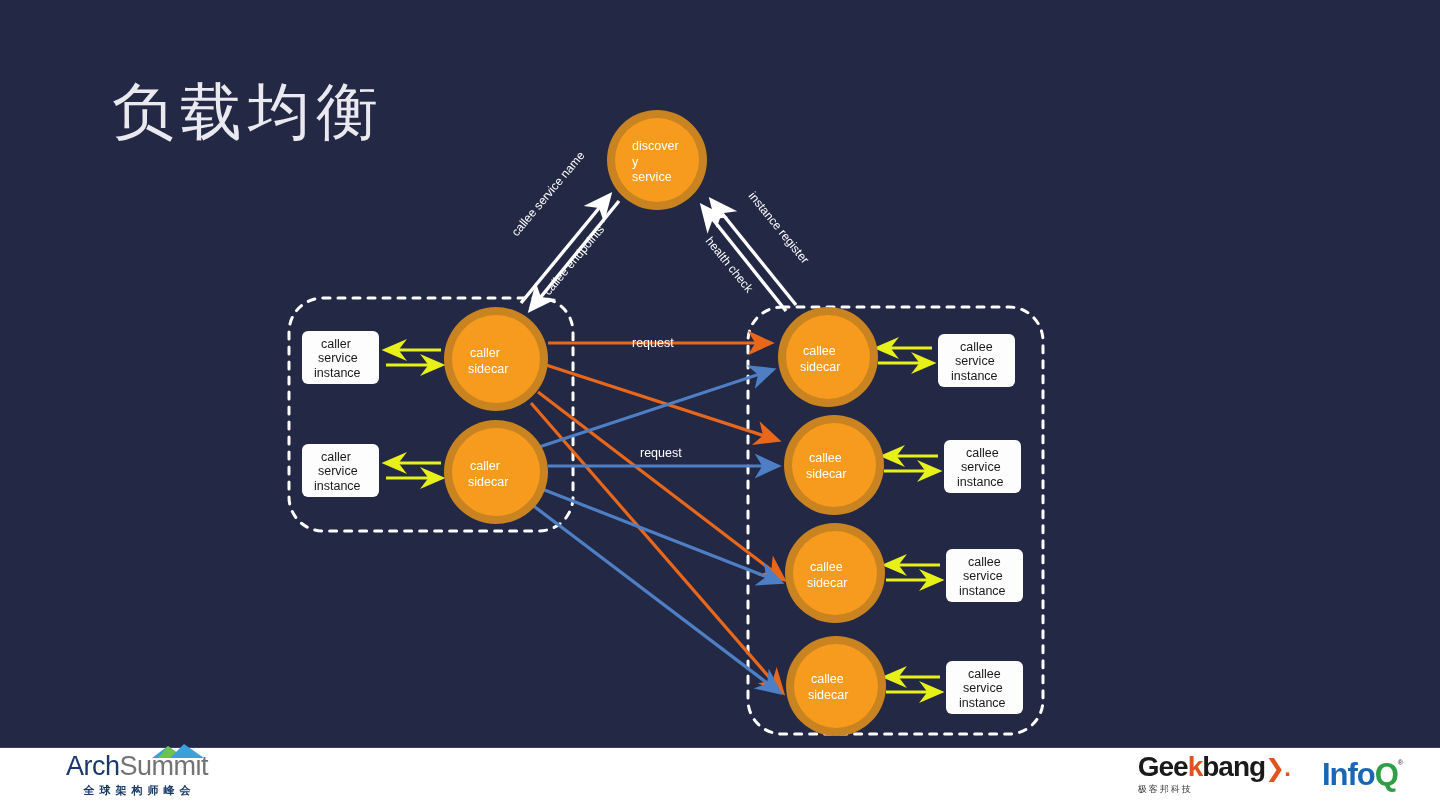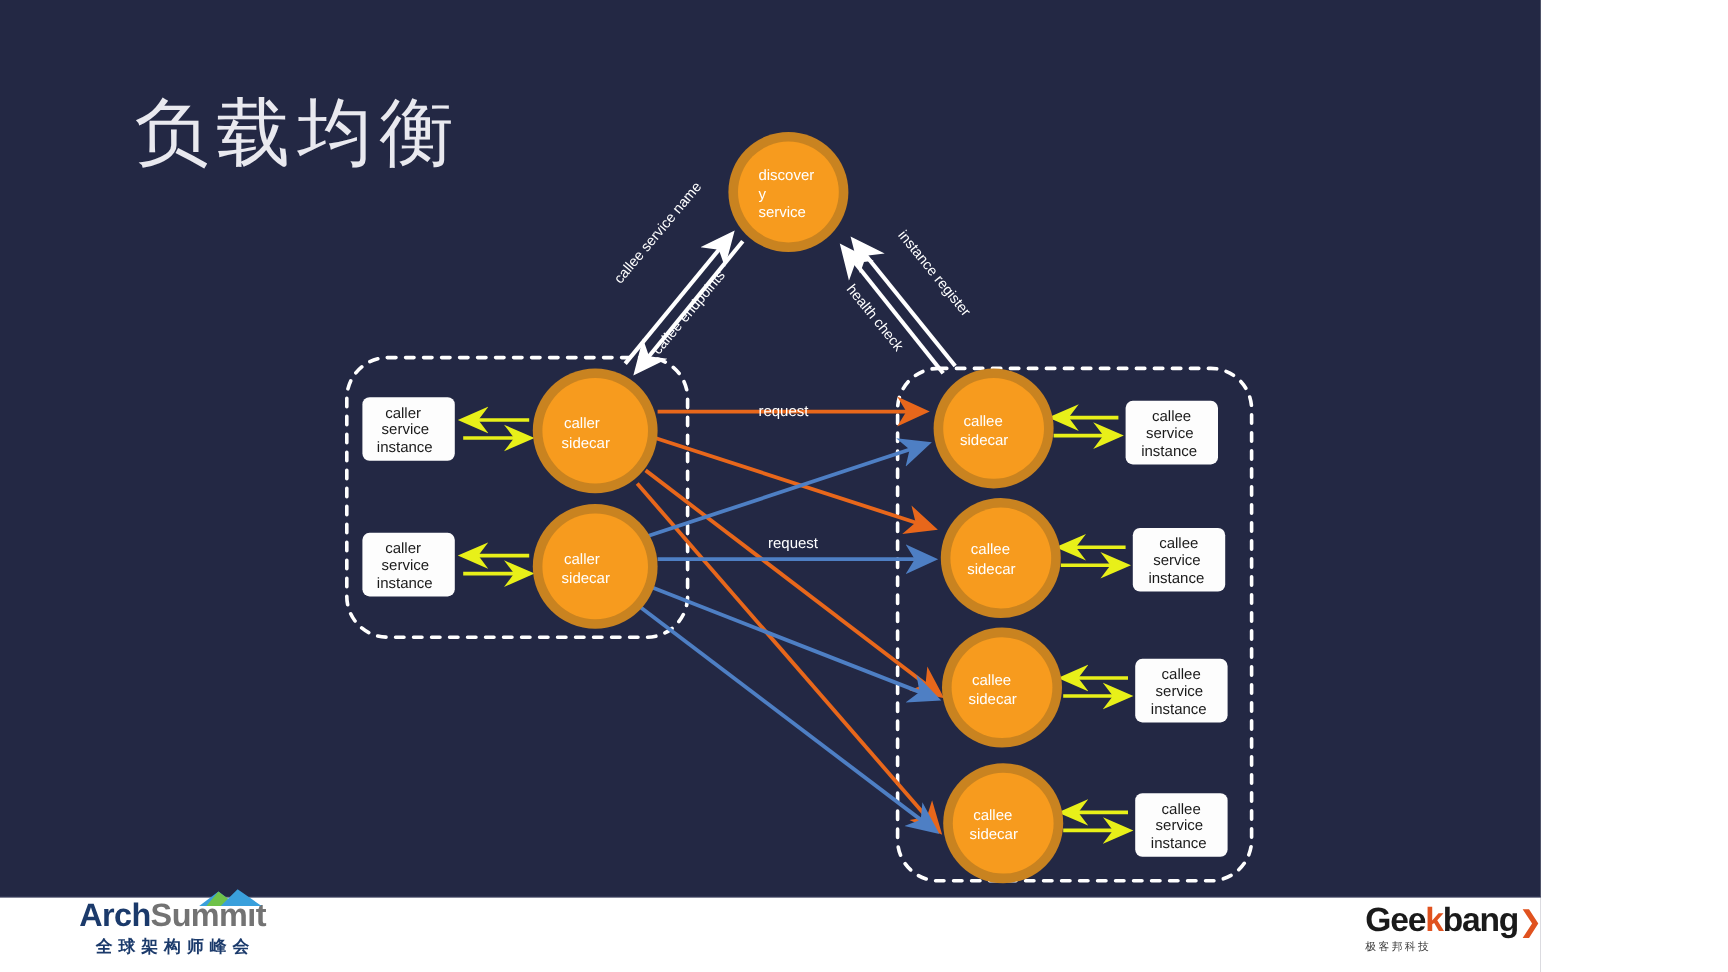--- a/index.html
+++ b/index.html
@@ -5,21 +5,21 @@
 <style>
   * { box-sizing: border-box; }
   html, body {
     margin: 0; padding: 0;
     width: 1440px; height: 810px;
     overflow: hidden;
     font-family: "Liberation Sans", "DejaVu Sans", sans-serif;
   }
   #slide {
     position: relative;
-    width: 1284px; height: 810px;
+    width: 1440px; height: 810px;
     background: #232844;
     overflow: hidden;
   }
   #slide-title {
     position: absolute;
     left: 112px; top: 78px;
     font-size: 62px;
     font-weight: 300;
     color: #e9e9ef;
     letter-spacing: 6px;
@@ -65,34 +65,34 @@
   }
   
   #archsummit-logo {
     position: absolute;
     left: 66px; bottom: 12px;
     display: flex; flex-direction: column;
     align-items: center;
   }
   .as-wordmark {
     display: flex; align-items: flex-end;
-    font-size: 27px; font-weight: bold;
+    font-size: 27px; font-weight: normal;
     line-height: 1; letter-spacing: -0.5px;
     position: relative;
   }
   .as-arch { color: #1b3a6b; }
   .as-summit { color: #737373; }
   .as-peak {
     position: absolute;
     right: 2px; top: -11px;
     width: 56px; height: 16px;
   }
   .as-sub {
     margin-top: 3px;
-    font-size: 14px;
+    font-size: 11px;
     letter-spacing: 5px;
     color: #1b3a6b;
     font-weight: bold;
     padding-left: 5px;
   }
   
   #right-logos {
     position: absolute;
     right: 38px; bottom: 14px;
     display: flex; align-items: center; gap: 32px;

